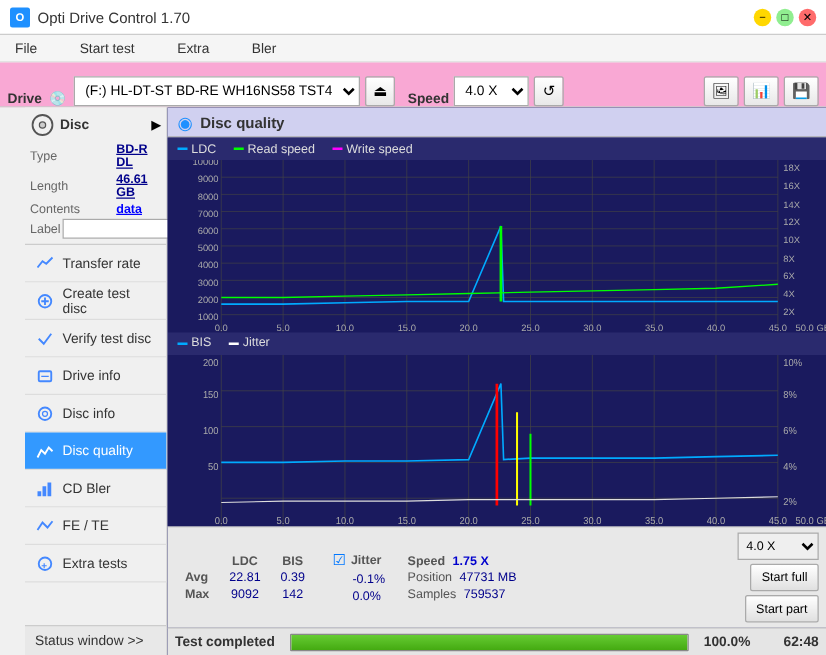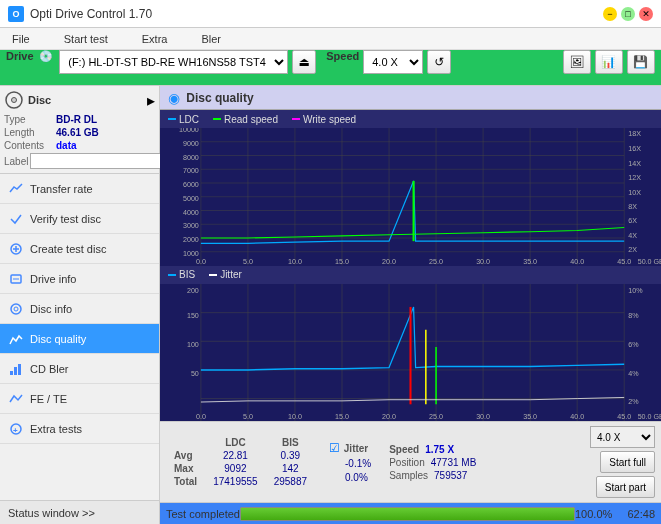--- a/index.html
+++ b/index.html
@@ -14,42 +14,42 @@
     .title-btn { width: 14px; height: 14px; border-radius: 50%; border: none; cursor: pointer; font-size: 9px; display: flex; align-items: center; justify-content: center; }
     .title-btn.min { background: #ffd700; }
     .title-btn.max { background: #90ee90; }
     .title-btn.close { background: #ff6b6b; }
 
     
     .menu-bar { background: #f5f5f5; height: 22px; display: flex; align-items: center; padding: 0 4px; border-bottom: 1px solid #ddd; gap: 18px; }
     .menu-item { padding: 2px 8px; font-size: 11px; color: #333; cursor: pointer; border-radius: 2px; }
 
     
-    .toolbar { background: #22c55e; height: 36px; display: flex; align-items: flex-start; padding: 0 6px; border-bottom: 1px solid #ccc; gap: 4px; }
+    .toolbar { background: #f9a8d4; height: 36px; display: flex; align-items: flex-end; padding: 0 6px; border-bottom: 1px solid #ccc; gap: 4px; }
     .toolbar-label { font-size: 11px; color: #333; font-weight: bold; margin-right: 2px; }
     .toolbar-select { height: 24px; padding: 0 4px; font-size: 11px; border: 1px solid #aaa; background: #fff; min-width: 180px; }
     .toolbar-btn { height: 24px; width: 24px; border: 1px solid #aaa; background: linear-gradient(to bottom, #fff, #e8e8e8); cursor: pointer; display: flex; align-items: center; justify-content: center; font-size: 12px; border-radius: 2px; }
     .toolbar-speed-label { font-size: 11px; color: #333; font-weight: bold; margin-left: 6px; }
     .toolbar-speed-select { height: 24px; padding: 0 4px; font-size: 11px; border: 1px solid #aaa; background: #fff; width: 60px; }
     .toolbar-spacer { flex: 1; }
 
     
     .main { display: flex; height: calc(524px - 28px - 22px - 36px); }
 
     
-    .sidebar { width: 160px; background: #f0f0f0; border-right: 1px solid #ccc; display: flex; flex-direction: column; flex-shrink: 0; }
+    .sidebar { width: 134px; background: #f0f0f0; border-right: 1px solid #ccc; display: flex; flex-direction: column; flex-shrink: 0; padding-left: 20px; }
     
     
     .disc-panel { background: #f0f0f0; padding: 4px; border-bottom: 1px solid #ccc; }
     .disc-panel-header { display: flex; align-items: center; gap: 4px; margin-bottom: 4px; }
     .disc-icon { width: 20px; height: 20px; display: flex; align-items: center; justify-content: center; }
     .disc-icon svg { width: 18px; height: 18px; }
-    .disc-info-row { display: flex; gap: 2px; margin-bottom: 2px; align-items: center; }
+    .disc-info-row { display: flex; gap: 19px; margin-bottom: 2px; align-items: center; }
     .disc-info-label { color: #666; font-size: 10px; width: 50px; flex-shrink: 0; }
-    .disc-info-value { color: #00008b; font-size: 10px; font-weight: bold; }
+    .disc-info-value { color: #00008b; font-size: 10px; font-weight: bold; text-decoration: underline; }
     .disc-info-value.data { color: #0000ff; }
     .label-input-row { display: flex; align-items: center; gap: 2px; margin-top: 2px; }
     .label-text { color: #666; font-size: 10px; width: 50px; }
     .label-input { height: 16px; border: 1px solid #aaa; font-size: 10px; flex: 1; padding: 0 2px; }
     .label-btn { width: 16px; height: 16px; border: 1px solid #aaa; background: linear-gradient(to bottom, #fff, #e8e8e8); cursor: pointer; font-size: 10px; display: flex; align-items: center; justify-content: center; }
 
     
     .nav-list { display: flex; flex-direction: column; }
     .nav-item { height: 30px; display: flex; align-items: center; gap: 6px; padding: 0 8px; cursor: pointer; color: #333; font-size: 11px; border-bottom: 1px solid #ddd; background: #f0f0f0; }
     .nav-item.active { background: #3399ff; color: white; }
@@ -72,21 +72,21 @@
     .bottom-stats { background: #e8e8e8; border-top: 1px solid #ccc; padding: 4px 6px; }
     .stats-row { display: flex; gap: 8px; align-items: center; }
     .stats-table { font-size: 10px; border-collapse: collapse; }
     .stats-table th { color: #555; font-weight: bold; text-align: center; padding: 1px 8px; }
     .stats-table td { text-align: center; padding: 1px 8px; color: #00008b; }
     .stats-table td.row-label { color: #555; font-weight: bold; text-align: left; }
     .action-btn { height: 22px; padding: 0 8px; font-size: 10px; border: 1px solid #aaa; background: linear-gradient(to bottom, #fff, #e0e0e0); cursor: pointer; border-radius: 2px; text-align: center; }
     .speed-select-bottom { height: 22px; font-size: 10px; border: 1px solid #aaa; padding: 0 2px; width: 65px; }
 
     
-    .progress-bar-area { background: #3b82f6; height: 22px; display: flex; align-items: center; padding: 0 6px; gap: 0; border-top: 1px solid #ccc; }
+    .progress-bar-area { background: #e5e5e5; height: 22px; display: flex; align-items: center; padding: 0 6px; gap: 12px; border-top: 1px solid #ccc; font-weight: bold; }
     .progress-bar-outer { flex: 1; height: 14px; border: 1px solid #888; background: #fff; border-radius: 1px; overflow: hidden; }
     .progress-bar-inner { height: 100%; background: linear-gradient(to bottom, #66cc33, #44aa11); }
     .progress-text { font-size: 11px; color: #333; min-width: 40px; }
     .time-text { font-size: 11px; color: #333; min-width: 40px; text-align: right; }
     .status-text { font-size: 11px; color: #333; }
   </style>
 </head>
 <body>
 
 <div class="title-bar">
@@ -165,35 +165,35 @@
           <svg viewBox="0 0 14 14" fill="none">
               <polyline points="1,10 5,5 8,7 13,2" stroke="#4488ff" stroke-width="1.5" fill="none"></polyline>
             </svg>
         </div>
         <span>Transfer rate</span>
       </div>
 
       <div class="nav-item">
         <div class="nav-item-icon">
           <svg viewBox="0 0 14 14" fill="none">
-              <polyline points="2,7 6,11 12,3" stroke="#4488ff" stroke-width="1.5" fill="none"></polyline>
-            </svg>
-        </div>
-        <span>Verify test disc</span>
-      </div>
-
-      <div class="nav-item">
-        <div class="nav-item-icon">
-          <svg viewBox="0 0 14 14" fill="none">
               <circle cx="7" cy="7" r="5" stroke="#4488ff" stroke-width="1.5"></circle>
               <line x1="7" y1="4" x2="7" y2="10" stroke="#4488ff" stroke-width="1.5"></line>
               <line x1="4" y1="7" x2="10" y2="7" stroke="#4488ff" stroke-width="1.5"></line>
             </svg>
         </div>
         <span>Create test disc</span>
+      </div>
+
+      <div class="nav-item">
+        <div class="nav-item-icon">
+          <svg viewBox="0 0 14 14" fill="none">
+              <polyline points="2,7 6,11 12,3" stroke="#4488ff" stroke-width="1.5" fill="none"></polyline>
+            </svg>
+        </div>
+        <span>Verify test disc</span>
       </div>
 
       <div class="nav-item">
         <div class="nav-item-icon">
           <svg viewBox="0 0 14 14" fill="none">
               <rect x="2" y="3" width="10" height="8" rx="1" stroke="#4488ff" stroke-width="1.5"></rect>
               <line x1="4" y1="7" x2="10" y2="7" stroke="#4488ff" stroke-width="1"></line>
             </svg>
         </div>
         <span>Drive info</span>
@@ -426,25 +426,20 @@
               <tr>
                 <td class="row-label">Avg</td>
                 <td>22.81</td>
                 <td>0.39</td>
               </tr>
               <tr>
                 <td class="row-label">Max</td>
                 <td>9092</td>
                 <td>142</td>
               </tr>
-              <tr>
-                <td class="row-label">Total</td>
-                <td>17419555</td>
-                <td>295887</td>
-              </tr>
             </tbody>
           </table>
         </div>
 
         <div style="display:flex;flex-direction:column;gap:3px;margin-left:6px;">
           <div style="display:flex;align-items:center;gap:4px;">
             <span style="color:#0077ff;font-size:12px;">☑</span>
             <span style="font-size:10px;font-weight:bold;color:#555;">Jitter</span>
           </div>
           <div style="font-size:10px;color:#00008b;padding-left:16px;">-0.1%</div>

